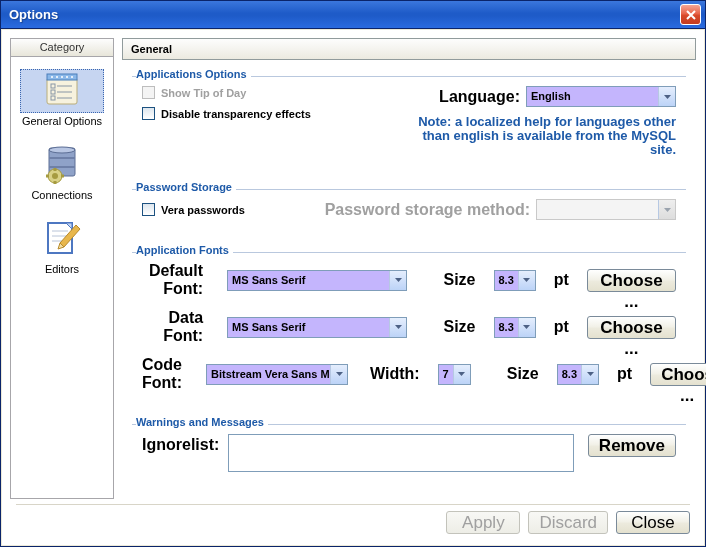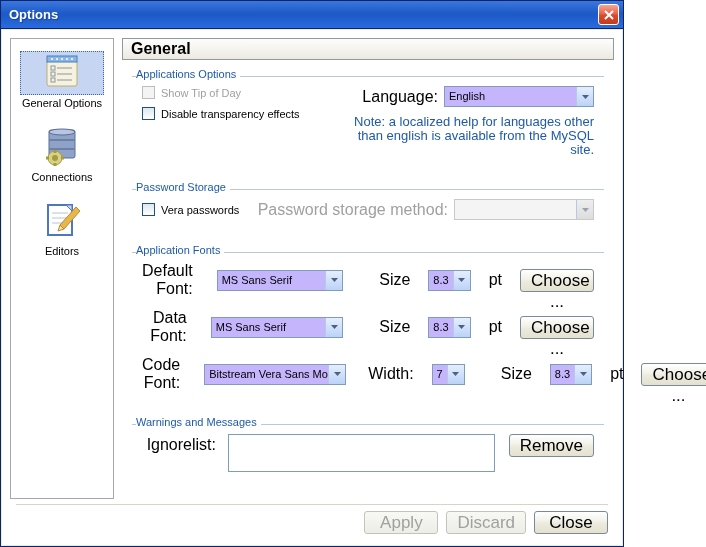--- a/index.html
+++ b/index.html
@@ -7,21 +7,21 @@
   body {
     font-family: Tahoma, Arial, sans-serif;
     font-size: 11px;
     background: #fff;
     width: 706px;
     height: 547px;
     overflow: hidden;
   }
   
   .window {
-    width: 624px; height: 547px;
+    width: 706px; height: 547px;
     border: 1px solid #0A246A;
     background: #ECE9D8;
     position: relative;
   }
   .titlebar {
     height: 28px;
     background: linear-gradient(to bottom, #3B77DD 0%, #1E5BC8 45%, #1E5BC8 55%, #2A6BE0 100%);
     color: #fff;
     display: flex;
     align-items: center;
@@ -95,33 +95,34 @@
     flex:1;
     display:flex; flex-direction:column;
     min-width:0;
   }
   .main-header {
     height: 22px;
     border: 1px solid #919B9C;
     background: linear-gradient(to bottom, #fdfdfd, #eceae0);
     padding-left:8px;
     font-weight:bold;
-    font-size:16px;
+    font-size:11px;
     color:#000;
     line-height:20px;
   }
   .main-content {
     flex:1;
     padding: 10px 10px 0 10px;
   }
   
   .group {
     position:relative;
     margin-bottom: 16px;
     padding: 16px 10px 10px 10px;
+    font-weight: bold;
   }
   .group .legend {
     position:absolute; top:-2px; left:4px;
     color:#1E5AA8;
     font-size:11px;
     background:#fff;
     padding-right:4px;
   }
   .group::before {
     content:"";
@@ -231,20 +232,21 @@
       <svg width="10" height="10" viewBox="0 0 10 10">
           <path d="M1 1 L9 9 M9 1 L1 9" stroke="#fff" stroke-width="2"></path>
         </svg>
     </div>
   </div>
 
   <div class="client">
     <div class="body-area">
 
       <div class="sidebar">
+        <div class="sidebar-header">Category</div>
         <div class="sidebar-items">
           <div class="sidebar-item selected">
             <div class="icon-wrap">
               <span>
                 <svg width="40" height="36" viewBox="0 0 40 36">
                   <rect x="5" y="6" width="30" height="26" rx="2" fill="#F7F2DE" stroke="#B9AD7A"></rect>
                   <rect x="5" y="2" width="30" height="6" fill="#8AB7E8" stroke="#4B7EB9"></rect>
                   <circle cx="10" cy="5" r="1" fill="#fff"></circle>
                     <circle cx="15" cy="5" r="1" fill="#fff"></circle>
                     <circle cx="20" cy="5" r="1" fill="#fff"></circle>

